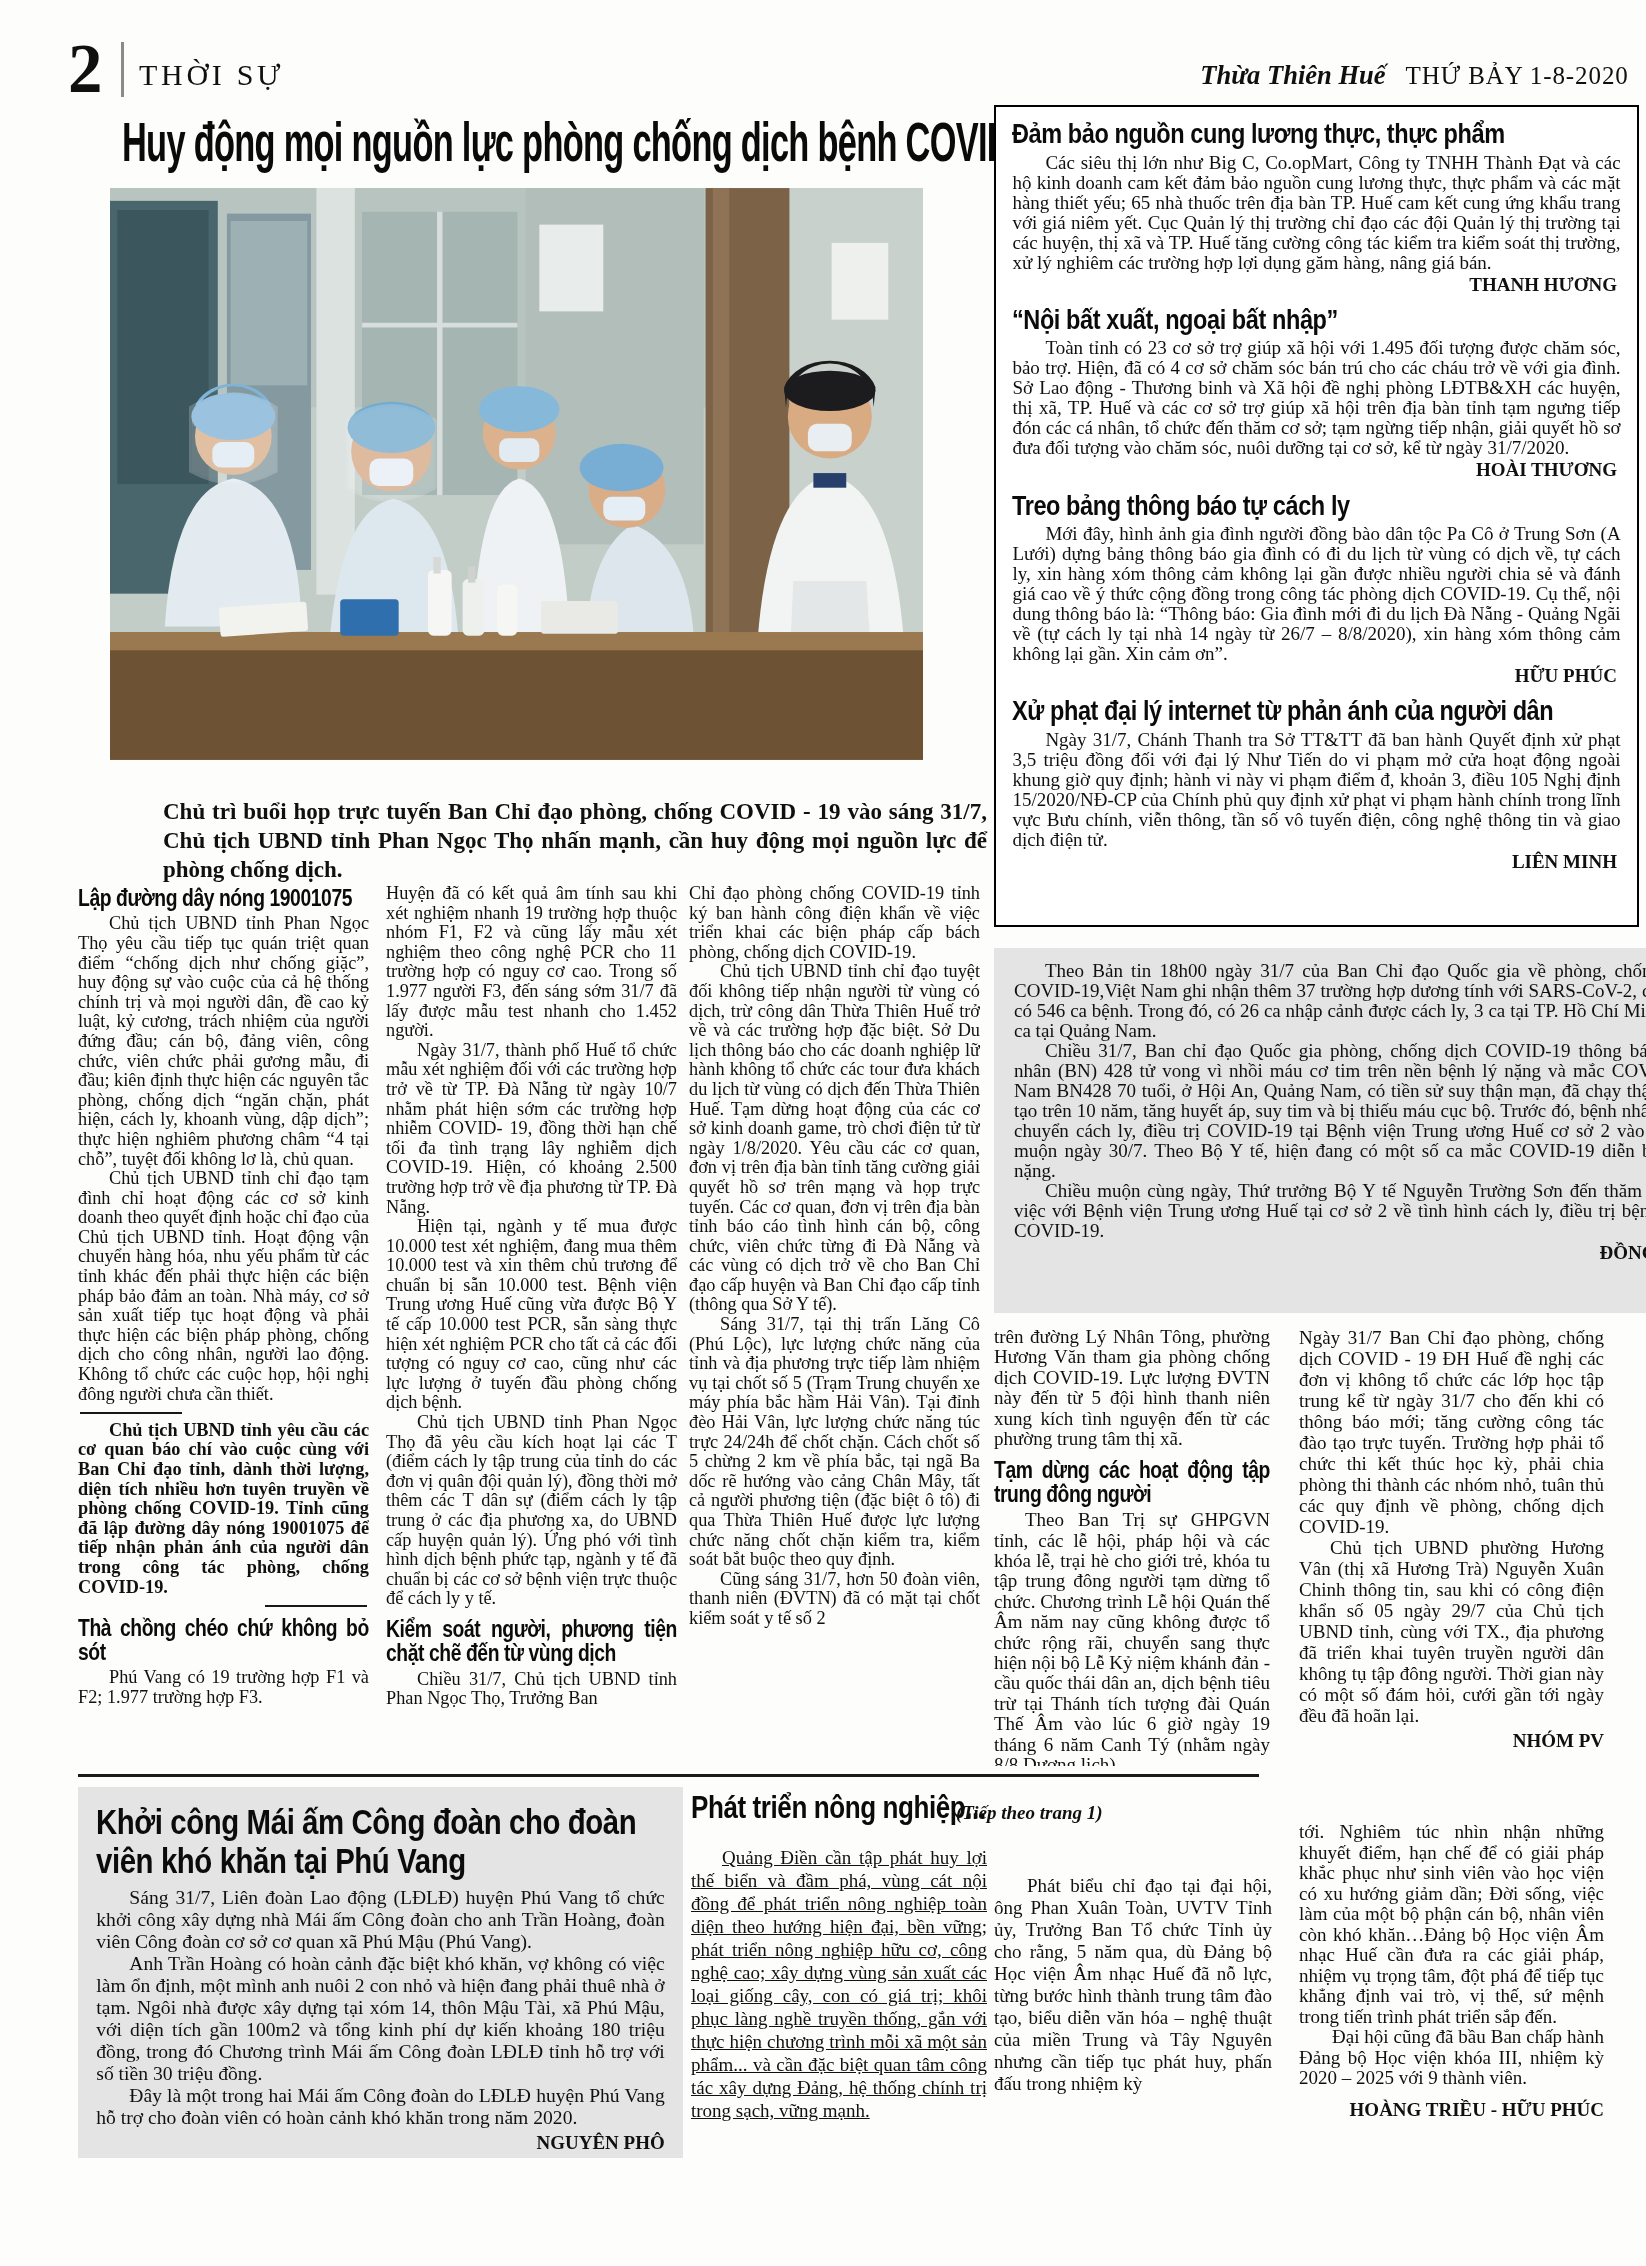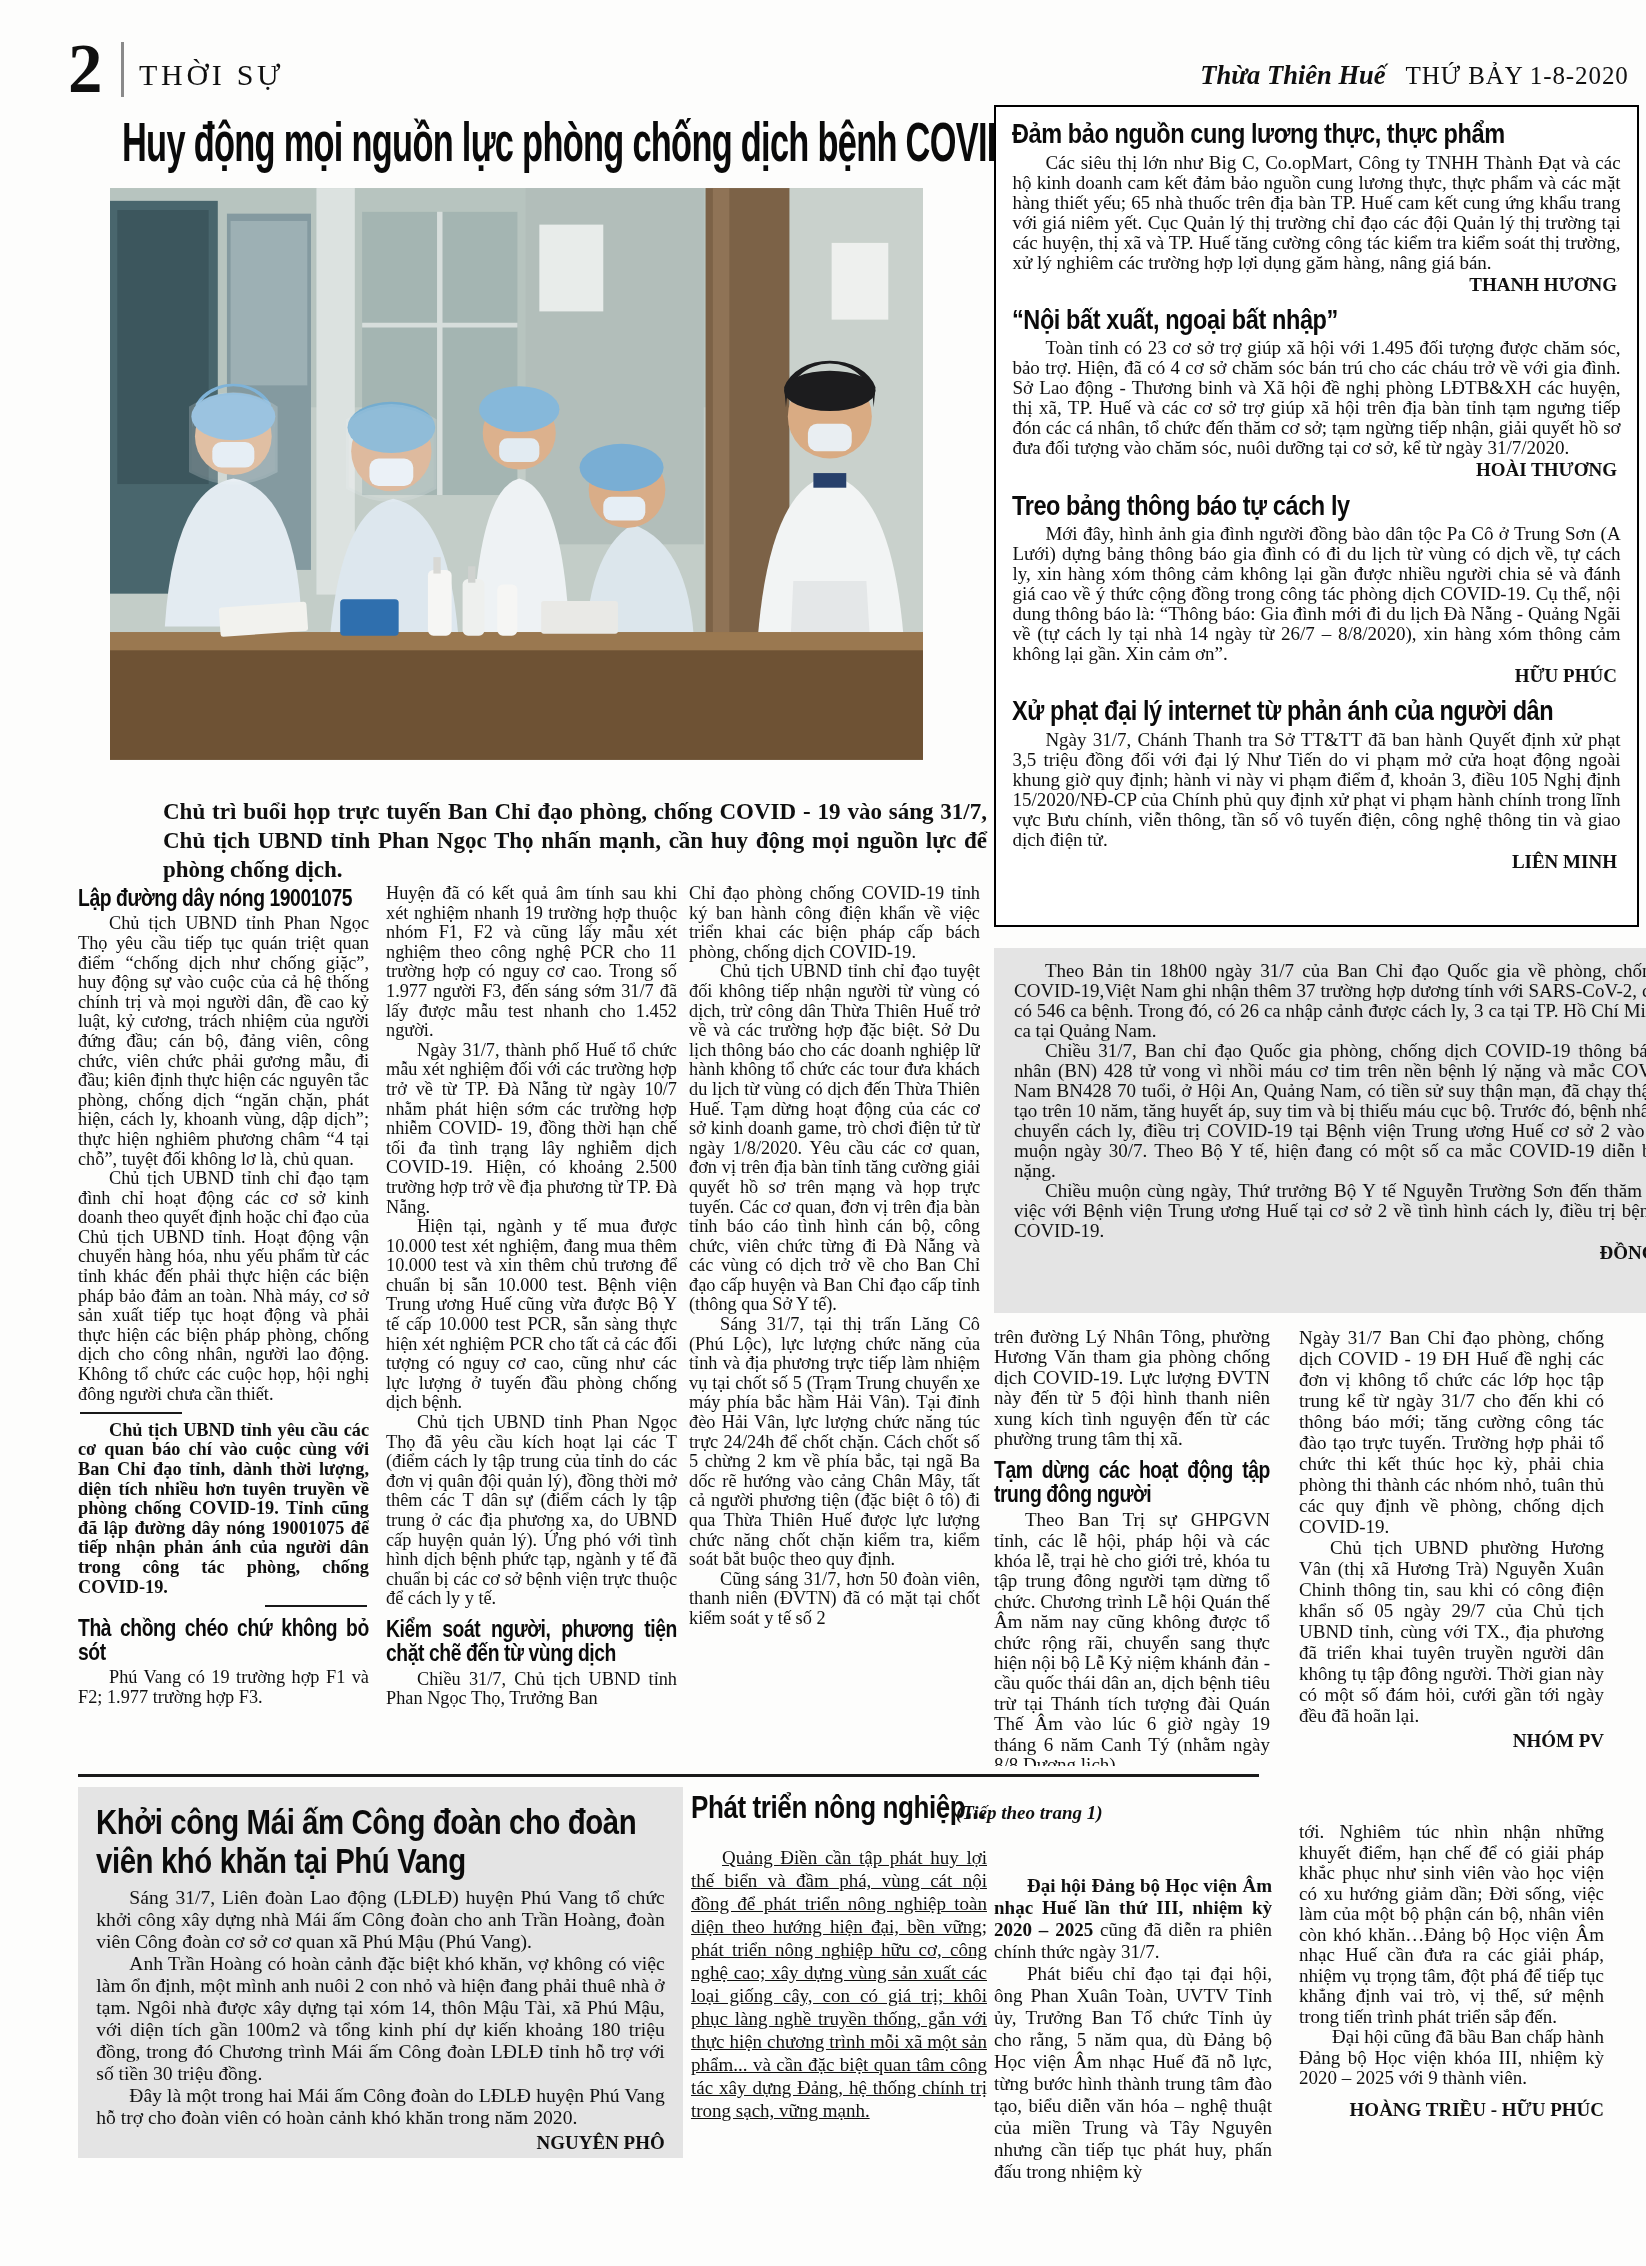--- a/index.html
+++ b/index.html
@@ -232,21 +232,20 @@
   <div class="abs" style="left:691px; top:1789px; width:311px; height:55px; overflow:visible;">
     <div class="cnd" style="font-size:31px; line-height:37px; white-space:nowrap; width:auto;">Phát triển nông nghiệp...</div>
   </div>
   <div class="abs" style="left:956px; top:1802px; font-style:italic; font-weight:bold; font-size:19px;">(Tiếp theo trang 1)</div>
 
   <div class="abs ncol botbody" style="left:691px; top:1846px; width:296px; height:320px;">
     <p>Quảng Điền cần tập phát huy lợi thế biển và đầm phá, vùng cát nội đồng để phát triển nông nghiệp toàn diện theo hướng hiện đại, bền vững; phát triển nông nghiệp hữu cơ, công nghệ cao; xây dựng vùng sản xuất các loại giống cây, con có giá trị; khôi phục làng nghề truyền thống, gắn với thực hiện chương trình mỗi xã một sản phẩm... và cần đặc biệt quan tâm công tác xây dựng Đảng, hệ thống chính trị trong sạch, vững mạnh.</p>
   </div>
 
   <div class="abs ncol" style="left:994px; top:1875px; width:278px; font-size:19px; line-height:22px;">
-    <p style="text-indent:33px;"><span class="bold">Đại hội Đảng bộ Học viện Âm nhạc Huế lần thứ III, nhiệm kỳ 2020 – 2025</span><span> cũng đã diễn ra phiên chính thức ngày 31/7.</span></p>
     <p style="text-indent:33px;">Phát biểu chỉ đạo tại đại hội, ông Phan Xuân Toàn, UVTV Tỉnh ủy, Trưởng Ban Tổ chức Tỉnh ủy cho rằng, 5 năm qua, dù Đảng bộ Học viện Âm nhạc Huế đã nỗ lực, từng bước hình thành trung tâm đào tạo, biểu diễn văn hóa – nghệ thuật của miền Trung và Tây Nguyên nhưng cần tiếp tục phát huy, phấn đấu trong nhiệm kỳ</p>
   </div>
 
   <div class="abs ncol" style="left:1299px; top:1822px; width:305px; font-size:19px; line-height:20.5px;">
     <p style="text-indent:0;">tới. Nghiêm túc nhìn nhận những khuyết điểm, hạn chế để có giải pháp khắc phục như sinh viên vào học viện có xu hướng giảm dần; Đời sống, việc làm của một bộ phận cán bộ, nhân viên còn khó khăn…Đảng bộ Học viện Âm nhạc Huế cần đưa ra các giải pháp, nhiệm vụ trọng tâm, đột phá để tiếp tục khẳng định vai trò, vị thế, sứ mệnh trong tiến trình phát triển sắp đến.</p>
     <p style="text-indent:33px;">Đại hội cũng đã bầu Ban chấp hành Đảng bộ Học viện khóa III, nhiệm kỳ 2020 – 2025 với 9 thành viên.</p>
     <div class="by" style="font-size:19px; margin-top:11px;">HOÀNG TRIỀU - HỮU PHÚC</div>
   </div>
 
 </div>

